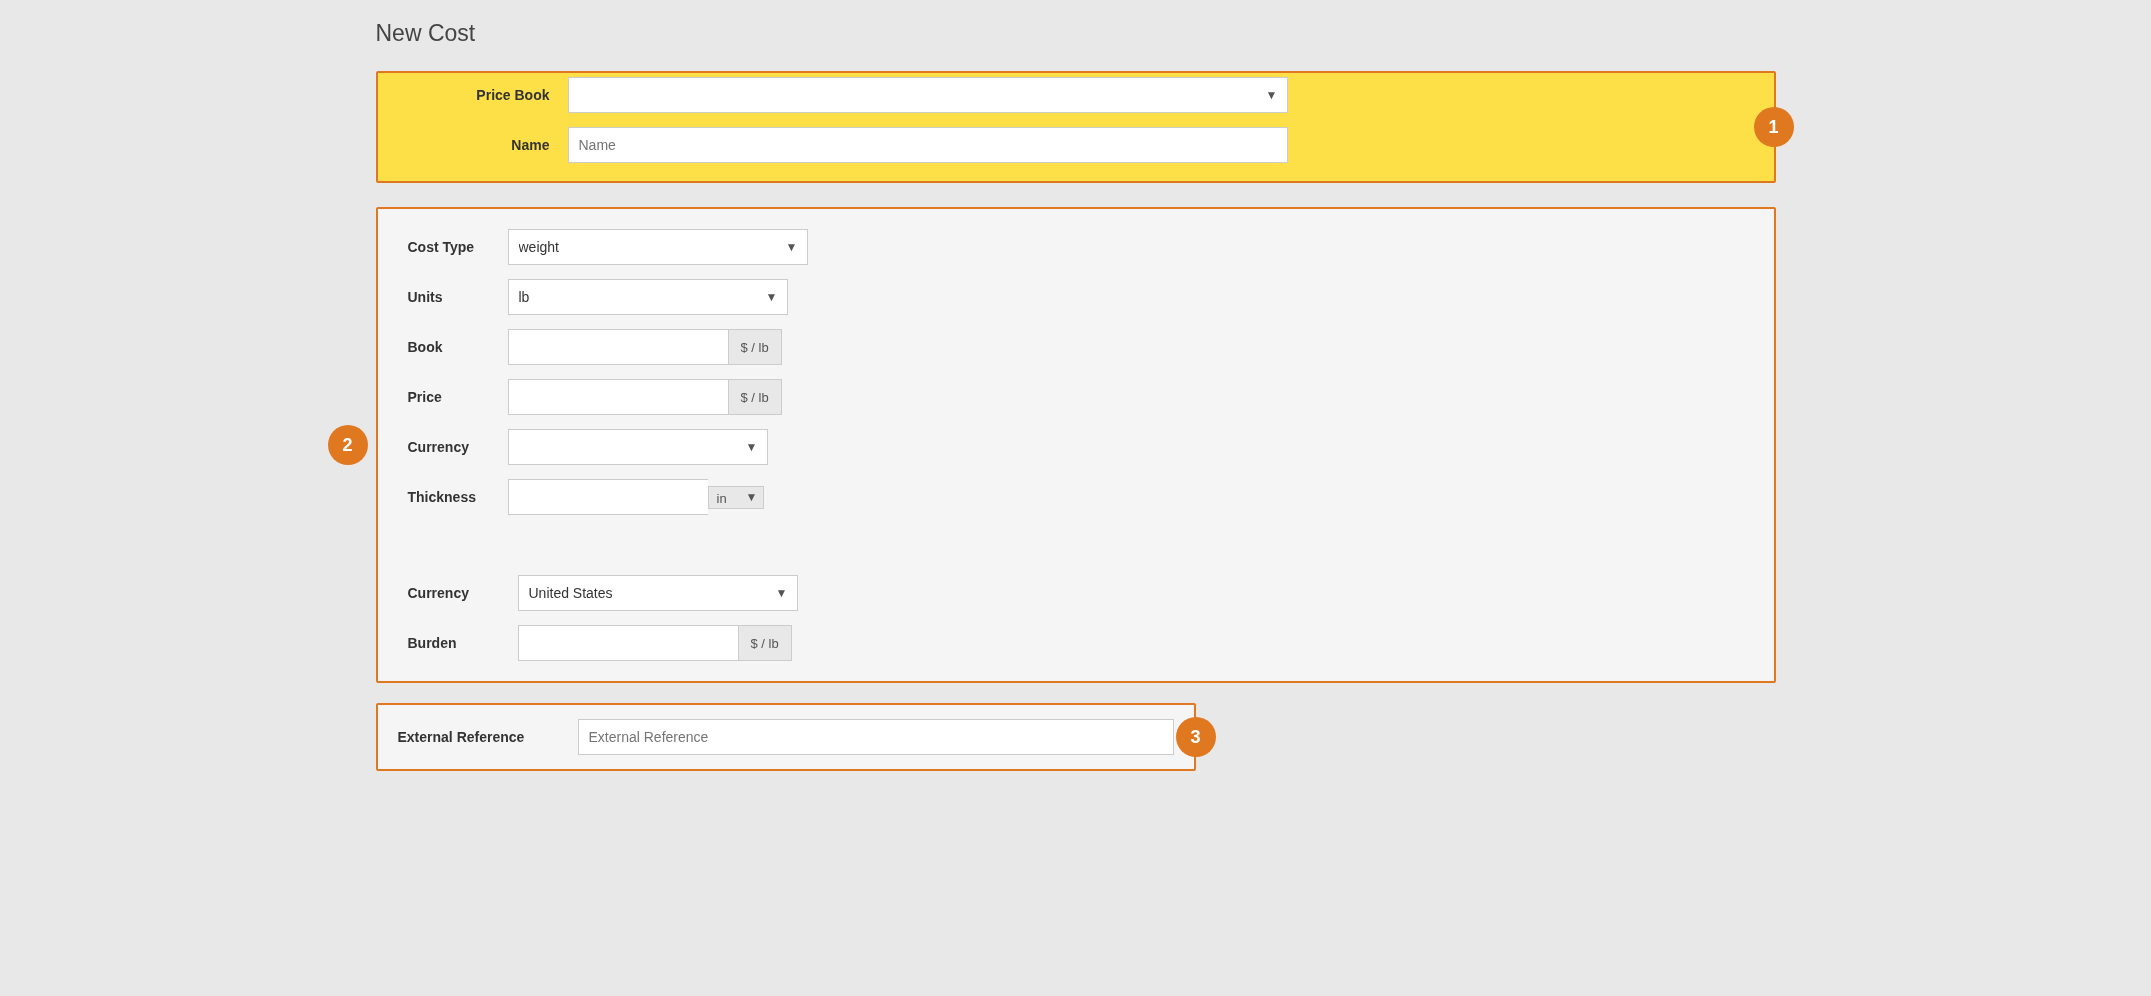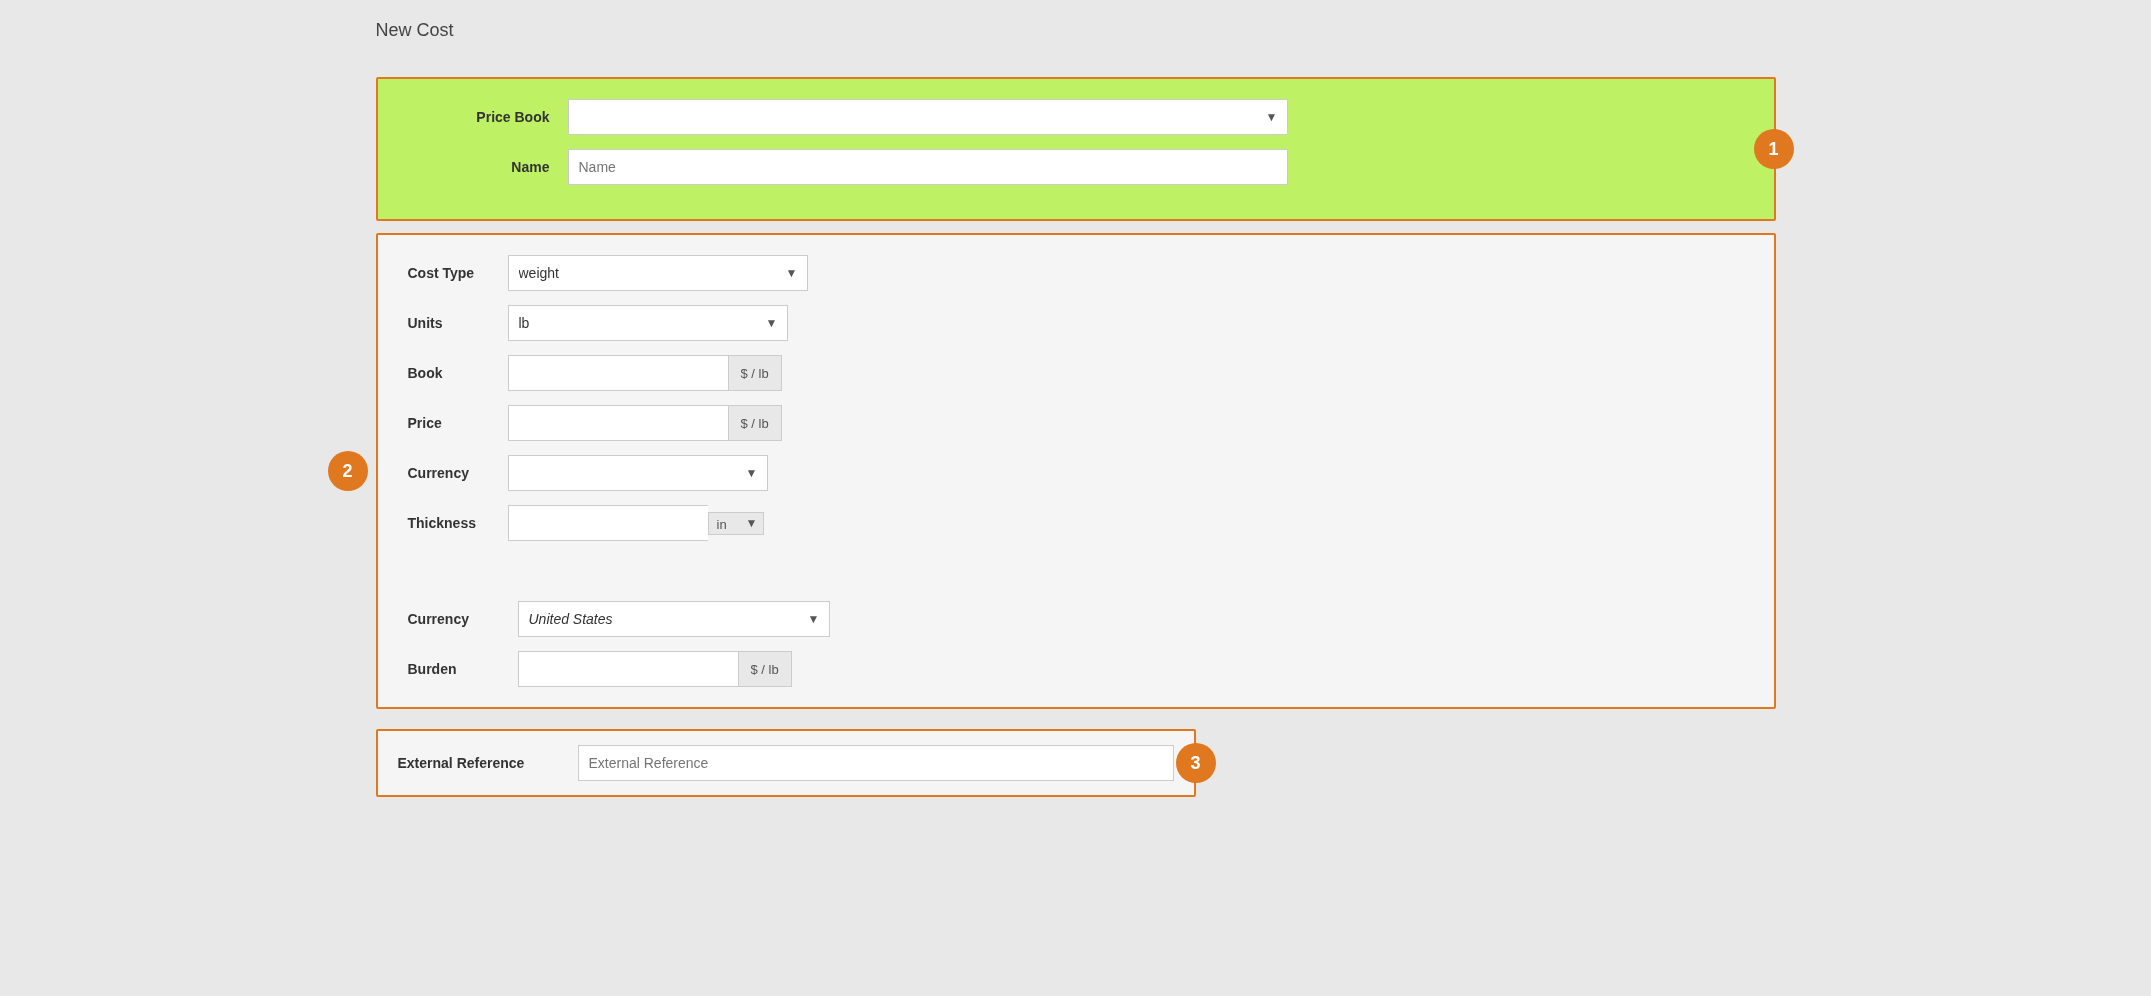--- a/index.html
+++ b/index.html
@@ -7,39 +7,39 @@
     body {
       background-color: #e8e8e8;
       font-family: Arial, sans-serif;
       font-size: 14px;
       color: #333;
       padding: 20px 40px;
       min-height: 996px;
     }
 
     .page-title {
-      font-size: 18px;
+      font-size: 23px;
       color: #444;
-      margin-bottom: 36px;
+      margin-bottom: 24px;
       font-weight: normal;
     }
 
     .form-container {
       max-width: 1400px;
       margin: 0 auto;
       position: relative;
     }
 
     
     .section-1 {
-      background: #bef264;
+      background: #fde047;
       border: 2.5px solid #e07820;
       border-radius: 2px;
-      padding: 20px 30px;
-      margin-bottom: 12px;
+      padding: 4px 30px;
+      margin-bottom: 24px;
       position: relative;
     }
 
     
     .section-2 {
       background: #f5f5f5;
       border: 2.5px solid #e07820;
       border-radius: 2px;
       padding: 20px 30px;
       margin-bottom: 20px;
@@ -145,22 +145,21 @@
 
     .cost-type-select {
       width: 300px;
     }
 
     .units-select {
       width: 280px;
     }
 
     .currency-select {
-      width: 312px;
-      font-style: italic;
+      width: 280px;
     }
 
     .cost-input-group {
       display: flex;
       align-items: center;
     }
 
     .cost-input {
       width: 220px;
       border-right: none;

